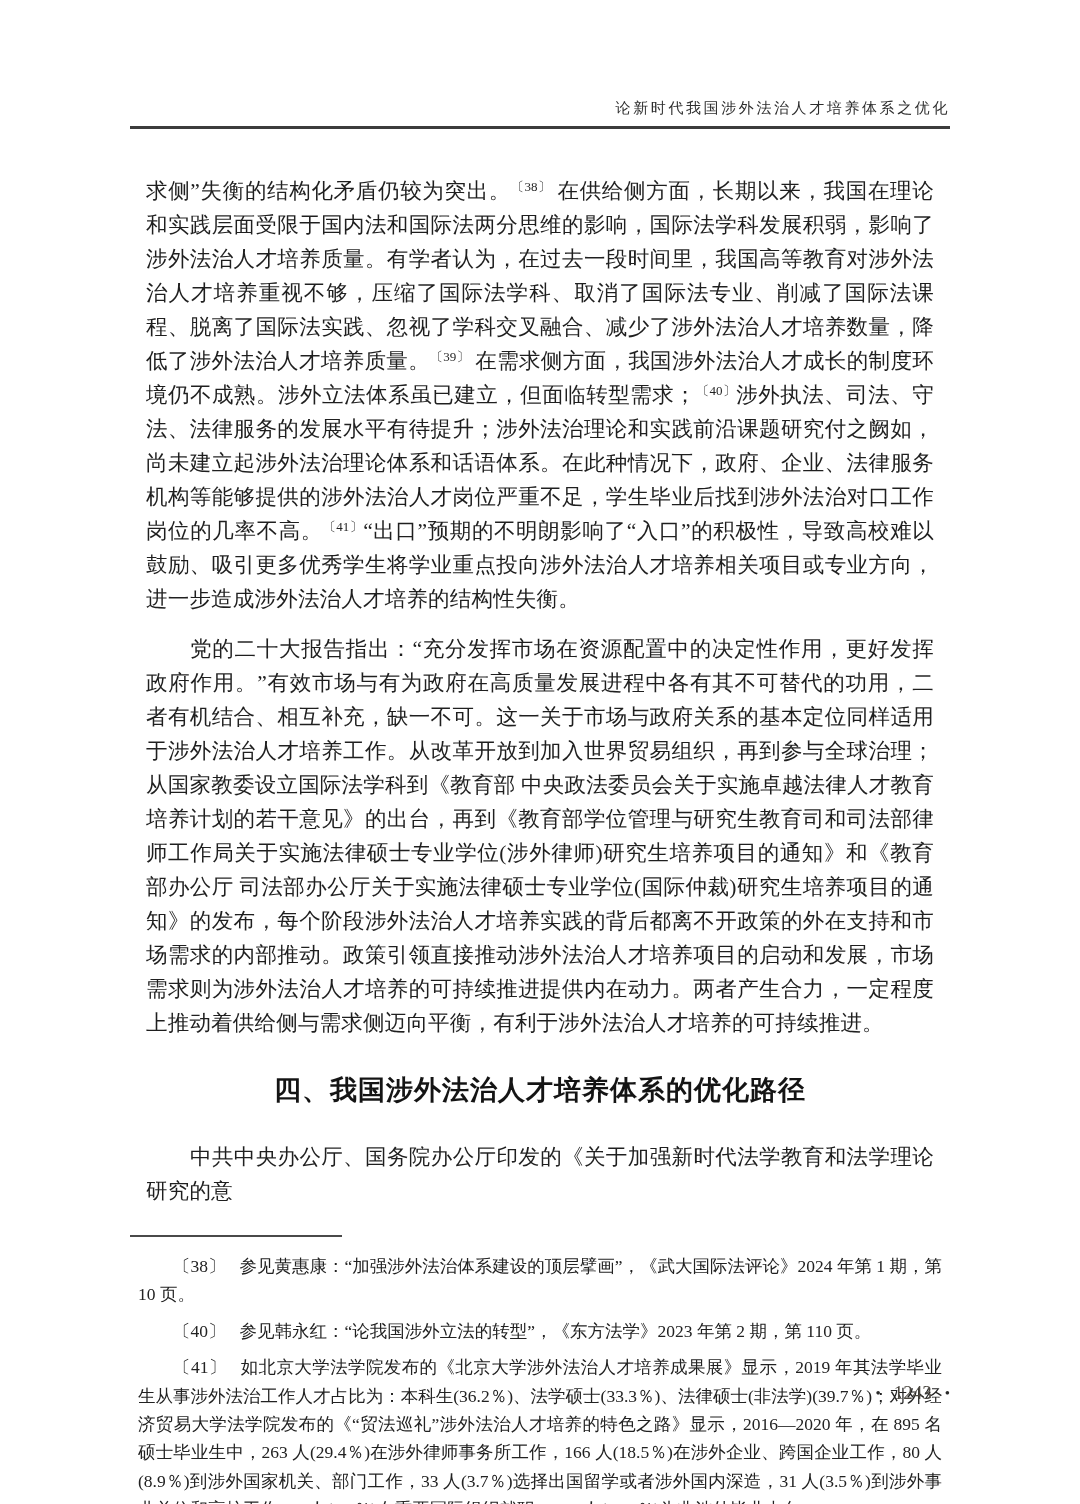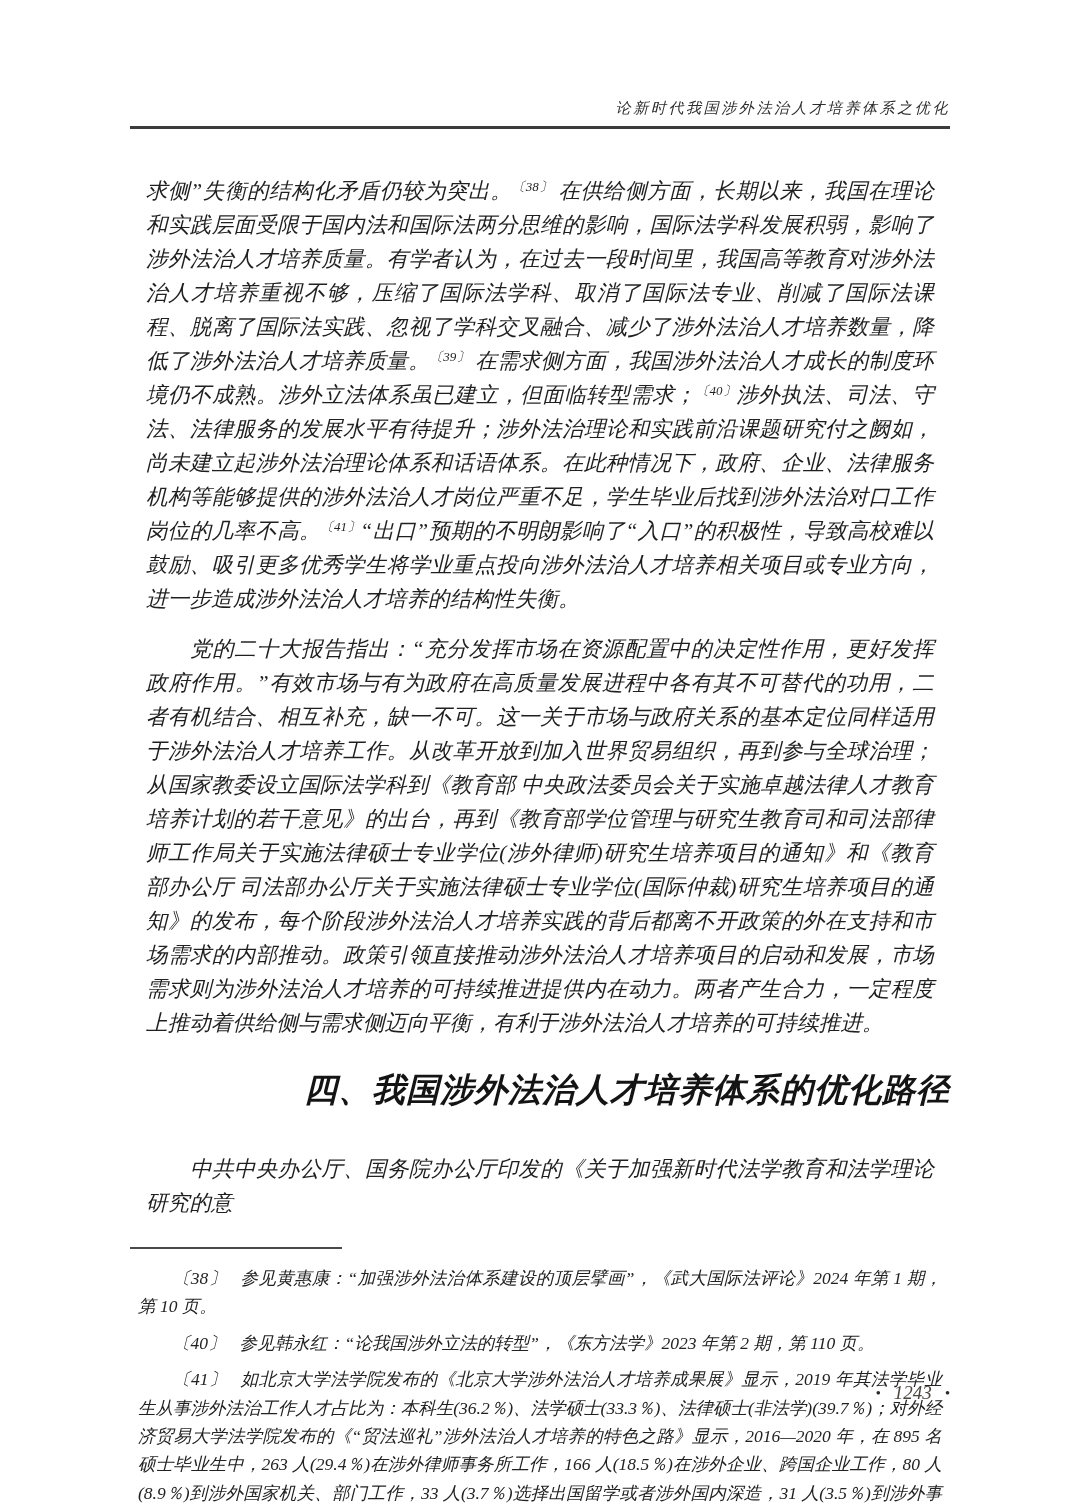--- a/index.html
+++ b/index.html
@@ -8,21 +8,20 @@
     background: #ffffff;
   }
   .page {
     position: relative;
     width: 1080px;
     height: 1504px;
     background: #ffffff;
     overflow: hidden;
     font-family: "Liberation Serif", "DejaVu Serif", serif;
     color: #1f1f1f;
-    font-style: italic;
   }
   .running-title {
     position: absolute;
     top: 99px;
     right: 130px;
     font-size: 15px;
     letter-spacing: 2.6px;
     color: #2e2e2e;
     white-space: nowrap;
   }
@@ -51,25 +50,25 @@
   .para.indent {
     text-indent: 44px;
   }
   sup.ref {
     font-size: 13px;
     line-height: 0;
     vertical-align: 7px;
     letter-spacing: 0;
   }
   .section-heading {
-    margin: 31px 0 43px 0;
-    font-size: 33px;
+    margin: 31px 0 31px 0;
+    font-size: 27px;
     line-height: 38px;
     font-weight: bold;
-    text-align: right;
+    text-align: center;
     letter-spacing: 1px;
     color: #141414;
   }
   .footnote-rule {
     margin: 27px 0 0 0;
     width: 212px;
     height: 0;
     border-top: 2px solid #4a4a4a;
   }
   .footnotes {

